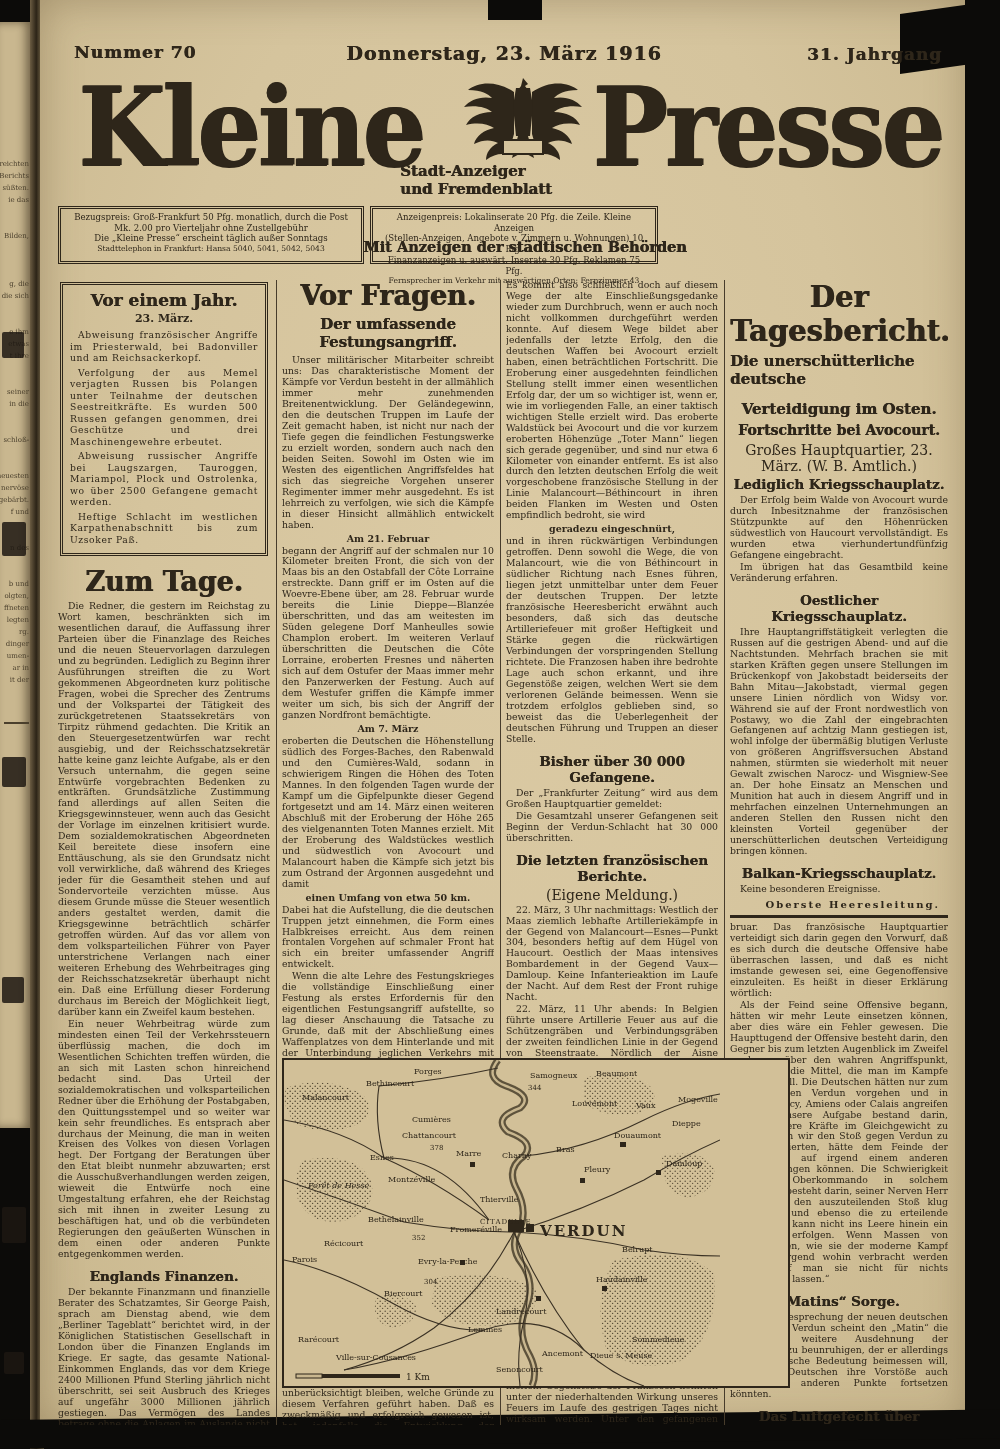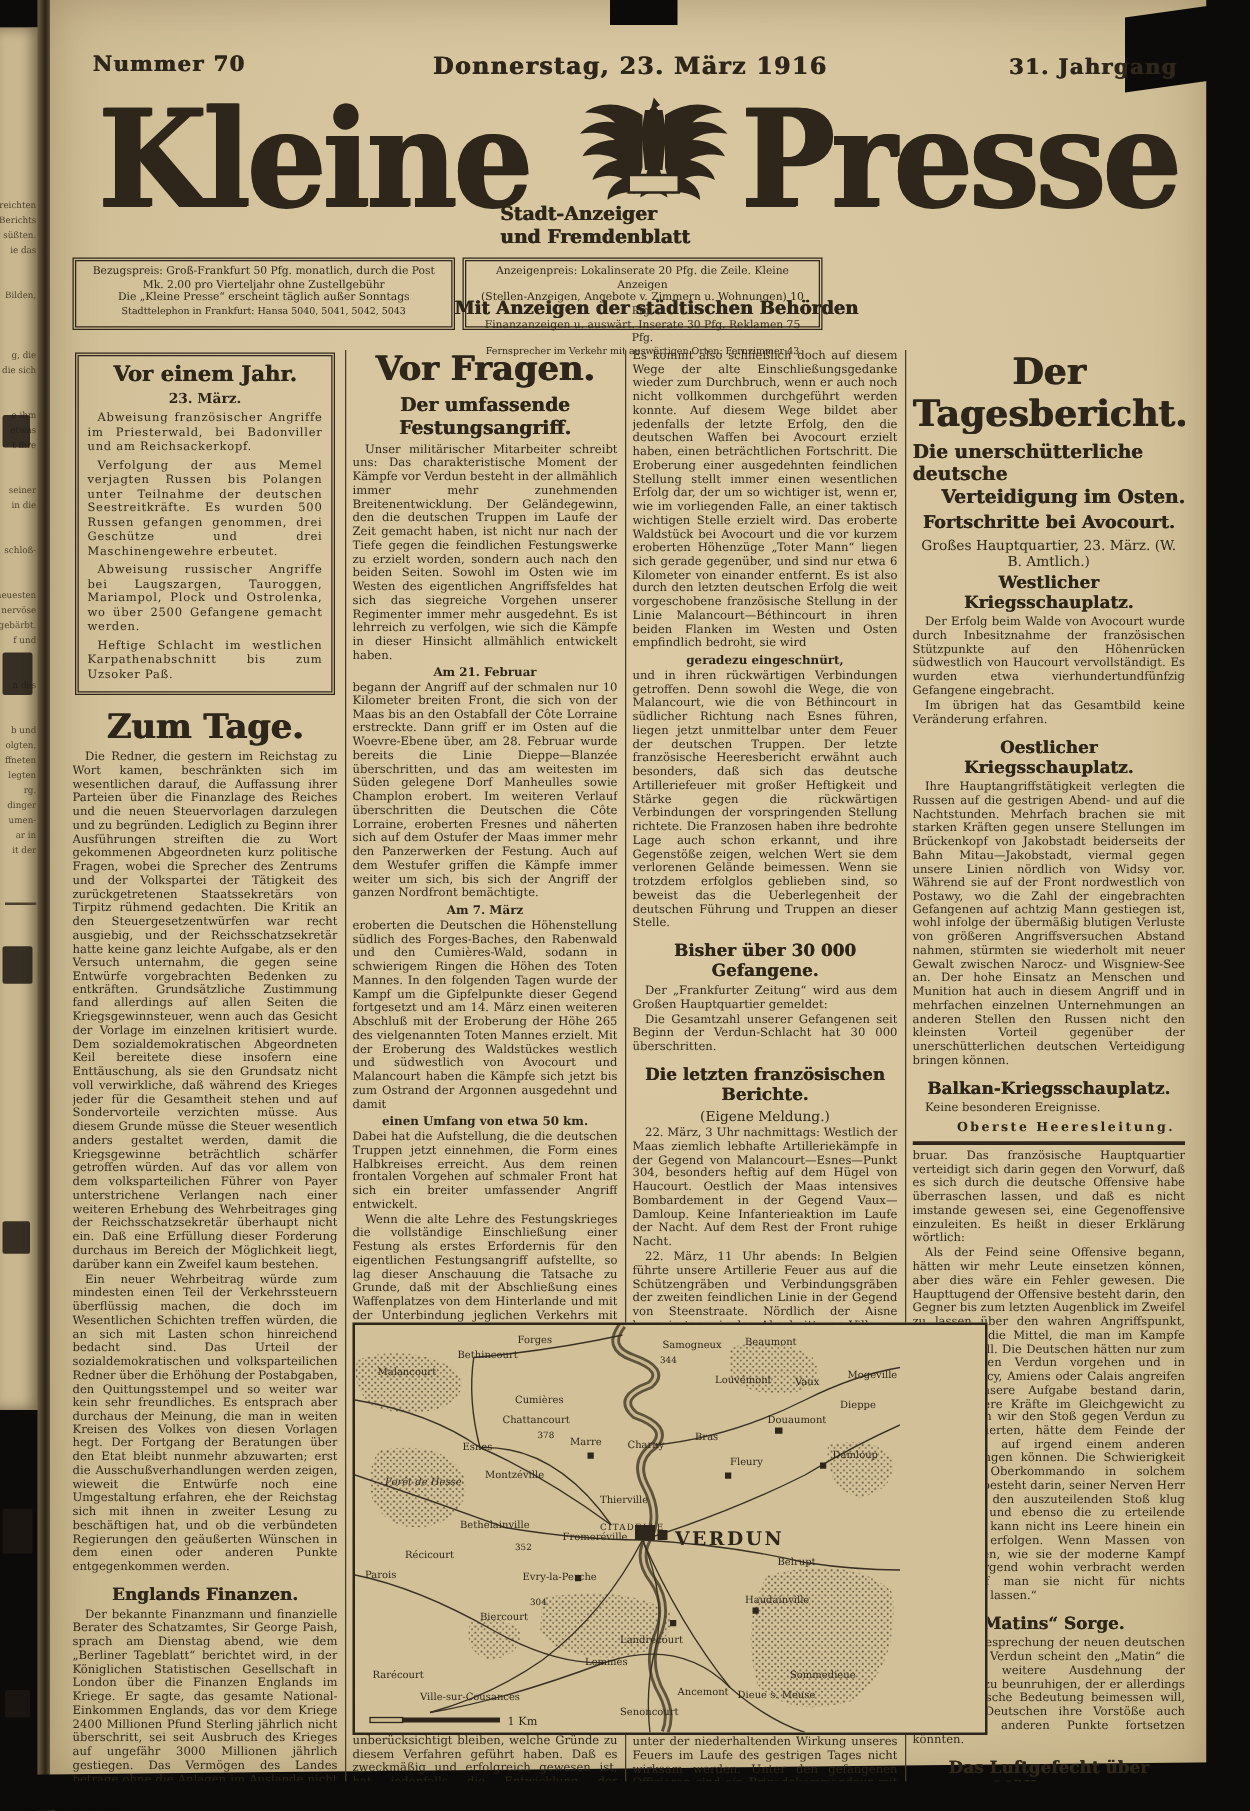--- a/index.html
+++ b/index.html
@@ -50,21 +50,21 @@
   #col2{left:224px;width:212px;}
   #col3{left:448px;width:212px;}
   #col4{left:672px;width:218px;}
   p.body{font-size:9.3px;line-height:1.18;margin:0 0 1px 0;text-indent:10px;}
   p.nodent{text-indent:0;}
   h2.big{font-size:27px;text-align:center;margin:6px 0 4px;font-weight:bold;
          text-shadow:.8px 0 currentColor;letter-spacing:0;}
   h3.sub{font-size:15px;text-align:center;margin:2px 0 4px;font-weight:bold;text-shadow:.4px 0 currentColor;}
   h4.mid{font-size:13.5px;text-align:center;margin:8px 0 3px;font-weight:bold;text-shadow:.3px 0 currentColor;}
   .ctr-b{font-size:9.5px;font-weight:bold;text-align:center;margin:2px 0;}
-  .dateline{font-size:11px;text-align:center;margin:1px 0 2px;}
+  .dateline{font-size:14px;text-align:center;margin:1px 0 2px;}
   .right-sig{font-size:10px;font-weight:bold;text-align:right;letter-spacing:2px;margin:4px 8px 2px 0;}
   hr.thick{border:none;border-top:3px solid #2e261a;margin:5px 0 4px;}
   
   #yearbox{border:3px double #2e261a;padding:5px 7px;margin:2px 2px 10px;}
   #yearbox .t{font-size:17px;text-align:center;font-weight:bold;text-shadow:.4px 0 currentColor;margin:0 0 2px;}
   #yearbox .d{font-size:11px;text-align:center;font-weight:bold;margin:0 0 4px;}
   #yearbox p{font-size:9.2px;line-height:1.25;margin:0 0 3px;text-indent:8px;letter-spacing:.6px;}
   
   #map{position:absolute;left:224px;top:778px;width:508px;height:330px;background:#d2c098;
        border:2px solid #2e261a;box-sizing:border-box;}
@@ -218,24 +218,24 @@
       <p class="body">22. März, 11 Uhr abends: In Belgien führte unsere Artillerie Feuer aus auf die Schützengräben und Verbindungsgräben der zweiten feindlichen Linie in der Gegend von Steenstraate. Nördlich der Aisne kanonierten wir den Abschnitt von Ville-au-Bois. In den Argonnen konzentrisches Feuer auf die deutschen Einrichtungen nördlich des Four de Paris. Westlich der Maas bombardierten die Deutschen heftig die Gegend von Haucourt. Oestlich der Maas und in der Woevre mittleres Bombardement im Laufe des Tages.</p>
       <h4 class="mid" style="margin-bottom:0">Gefangennahme eines französischen</h4>
       <h4 class="mid" style="margin-top:0">Brigadestabes.</h4>
       <p class="body">Der Berichterstatter der „Vossischen Zeitung“ meldet aus dem Großen Hauptquartier vom 22. März: Der großartige Erfolg, den unsere prachtvollen Bayern und Württemberger am 20. März mit der Eroberung des Bois d'Avocourt erzielt haben, hat stärker noch als die vorhergegangenen Kämpfe westlich der Maas dieses Gelände in den Brennpunkt der Kämpfe um Verdun mit einbezogen. Der Angriff wurde am 20. nachmittag nach starker Artillerievorbereitung aus der Basis unserer gleichlaufend der Straße Malancourt—Avocourt hinziehenden alten Stellung vorgetragen und drang bis in die dritte französische Stellung durch, die wir hielten. Gegenstöße der Franzosen konnten unter der niederhaltenden Wirkung unseres Feuers im Laufe des gestrigen Tages nicht wirksam werden. Unter den gefangenen Offizieren sind ein Brigadekommandeur mit seinem Stabe und zwei Regimentskommandeure.</p>
 
     </div>
 
     <div class="col" id="col4">
       <h2 class="big" style="margin-top:0;font-size:29px">Der Tagesbericht.</h2>
       <h3 class="sub" style="text-align:left;margin-bottom:0">Die unerschütterliche deutsche</h3>
-      <h3 class="sub" style="text-align:right;margin-top:0">Verteidigung im Osten.</h3>
+      <h3 class="sub" style="margin-top:12px">Verteidigung im Osten.</h3>
       <h3 class="sub" style="font-size:14px">Fortschritte bei Avocourt.</h3>
       <div class="dateline">Großes Hauptquartier, 23. März.  (W. B. Amtlich.)</div>
-      <h4 class="mid" style="margin-top:2px">Westlicher Kriegsschauplatz.</h4>
+      <h4 class="mid" style="margin-top:2px">Lediglich Kriegsschauplatz.</h4>
       <p class="body">Der Erfolg beim Walde von Avocourt wurde durch Inbesitznahme der französischen Stützpunkte auf den Höhenrücken südwestlich von Haucourt vervollständigt. Es wurden etwa vierhundertundfünfzig Gefangene eingebracht.</p>
       <p class="body">Im übrigen hat das Gesamtbild keine Veränderung erfahren.</p>
       <h4 class="mid">Oestlicher Kriegsschauplatz.</h4>
       <p class="body">Ihre Hauptangriffstätigkeit verlegten die Russen auf die gestrigen Abend- und auf die Nachtstunden. Mehrfach brachen sie mit starken Kräften gegen unsere Stellungen im Brückenkopf von Jakobstadt beiderseits der Bahn Mitau—Jakobstadt, viermal gegen unsere Linien nördlich von Widsy vor. Während sie auf der Front nordwestlich von Postawy, wo die Zahl der eingebrachten Gefangenen auf achtzig Mann gestiegen ist, wohl infolge der übermäßig blutigen Verluste von größeren Angriffsversuchen Abstand nahmen, stürmten sie wiederholt mit neuer Gewalt zwischen Narocz- und Wisgniew-See an. Der hohe Einsatz an Menschen und Munition hat auch in diesem Angriff und in mehrfachen einzelnen Unternehmungen an anderen Stellen den Russen nicht den kleinsten Vorteil gegenüber der unerschütterlichen deutschen Verteidigung bringen können.</p>
       <h4 class="mid">Balkan-Kriegsschauplatz.</h4>
       <p class="body">Keine besonderen Ereignisse.</p>
       <div class="right-sig">Oberste Heeresleitung.</div>
       <hr class="thick">
       <p class="body nodent">bruar. Das französische Hauptquartier verteidigt sich darin gegen den Vorwurf, daß es sich durch die deutsche Offensive habe überraschen lassen, und daß es nicht imstande gewesen sei, eine Gegenoffensive einzuleiten. Es heißt in dieser Erklärung wörtlich:</p>
       <p class="body">Als der Feind seine Offensive begann, hätten wir mehr Leute einsetzen können, aber dies wäre ein Fehler gewesen. Die Haupttugend der Offensive besteht darin, den Gegner bis zum letzten Augenblick im Zweifel zu lassen über den wahren Angriffspunkt, sowie über die Mittel, die man im Kampfe einsetzen will. Die Deutschen hätten nur zum Schein gegen Verdun vorgehen und in Massen Nancy, Amiens oder Calais angreifen können. Unsere Aufgabe bestand darin, überall unsere Kräfte im Gleichgewicht zu halten. Wenn wir den Stoß gegen Verdun zu schnell parierten, hätte dem Feinde der Hauptschlag auf irgend einem anderen Punkte gelingen können. Die Schwierigkeit für das Oberkommando in solchem Augenblick besteht darin, seiner Nerven Herr zu bleiben, den auszuteilenden Stoß klug abzuwägen und ebenso die zu erteilende Antwort. Es kann nicht ins Leere hinein ein Gegenstoß erfolgen. Wenn Massen von Mannschaften, wie sie der moderne Kampf erfordert, irgend wohin verbracht werden sollen, darf man sie nicht für nichts marschieren lassen.“</p>

